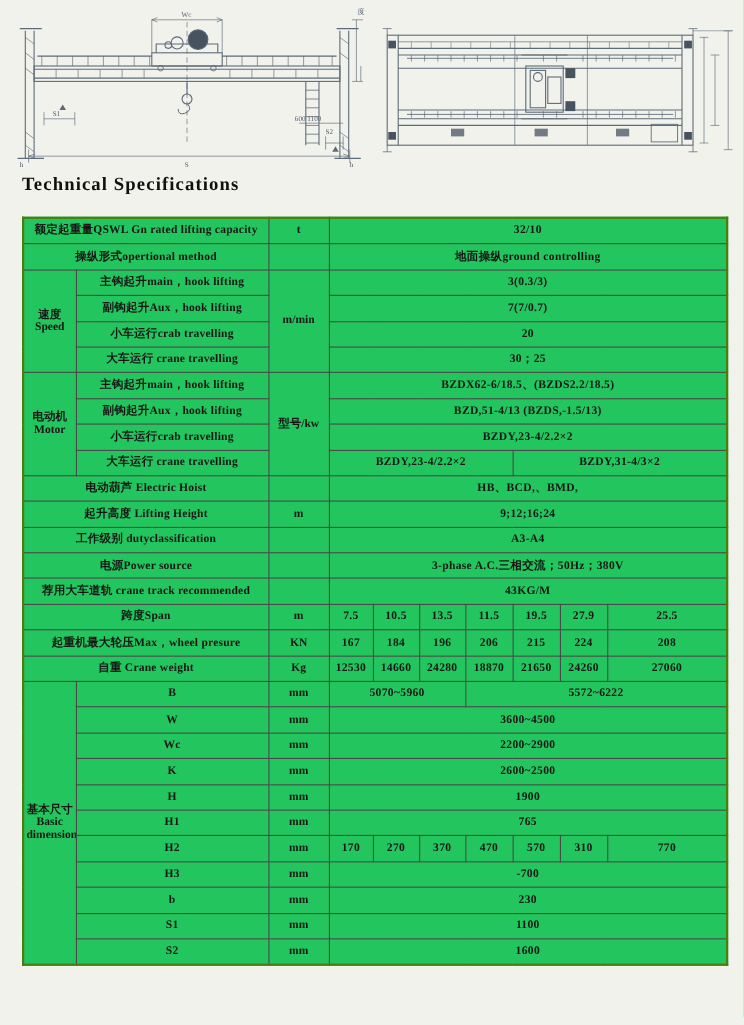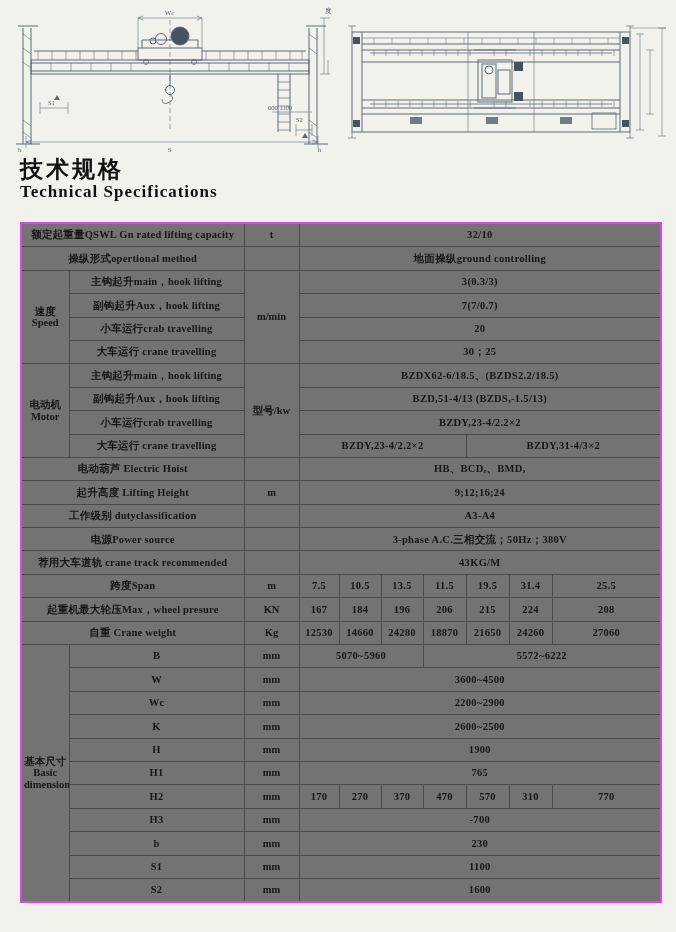--- a/index.html
+++ b/index.html
@@ -21,25 +21,25 @@
   }
   .drawing { flex:0 0 auto; }
   .drawing svg { display:block; }
   .dwg-label { font-family:"Liberation Serif", serif; font-size:6.5px; fill:#4c5a66; }
   
   .titleblock { position:absolute; left:20px; top:158px; }
   .title-zh { font-size:23px; font-weight:bold; letter-spacing:3px; line-height:1.05; color:#101010; }
   .title-en { font-size:17px; font-weight:bold; letter-spacing:1px; color:#101010; }
   
   table.spec {
-    position:absolute; left:20px; top:222px; width:640px;
+    position:absolute; left:20px; top:197px; width:640px;
     border-collapse:collapse;
     table-layout:fixed;
-    background:#737373;
-    border:2px solid #d946ef;
+    background:#22c55e;
+    border:2px solid #4d7c0f;
   }
   table.spec td {
     border:1px solid #4a4a48;
     height:22.4px;
     padding:0 2px;
     text-align:center;
     vertical-align:middle;
     font-weight:bold;
     font-size:10.5px;
     line-height:1.1;
@@ -156,21 +156,20 @@
           <path d="M300,30 v96 M296,30 h8 M296,126 h8" stroke-width="0.6"></path>
           <path d="M310,46 v64 M306,46 h8 M306,110 h8" stroke-width="0.6"></path>
           <path d="M322,24 v108 M318,24 h8 M318,132 h8" stroke-width="0.6"></path>
           <path d="M290,24 h36" stroke-width="0.5"></path>
         </g>
       </svg>
     </div>
   </div>
 
   <div class="titleblock">
-    <div class="title-zh">技术规格</div>
     <div class="title-en">Technical Specifications</div>
   </div>
 
   <table class="spec">
     <colgroup>
       <col style="width:48px">
         <col style="width:175px">
         <col style="width:55px">
       <col style="width:40px">
         <col style="width:42px">
@@ -260,21 +259,21 @@
           <td class="cell-value" colspan="7">43KG/M</td>
         </tr>
         <tr>
           <td class="cell-label" colspan="2">跨度Span</td>
           <td class="cell-unit">m</td>
           <td class="cell-value">7.5</td>
           <td class="cell-value">10.5</td>
           <td class="cell-value">13.5</td>
           <td class="cell-value">11.5</td>
           <td class="cell-value">19.5</td>
-          <td class="cell-value">31.4</td>
+          <td class="cell-value">27.9</td>
           <td class="cell-value">25.5</td>
         </tr>
         <tr>
           <td class="cell-label" colspan="2">起重机最大轮压Max，wheel presure</td>
           <td class="cell-unit">KN</td>
           <td class="cell-value">167</td>
           <td class="cell-value">184</td>
           <td class="cell-value">196</td>
           <td class="cell-value">206</td>
           <td class="cell-value">215</td>

